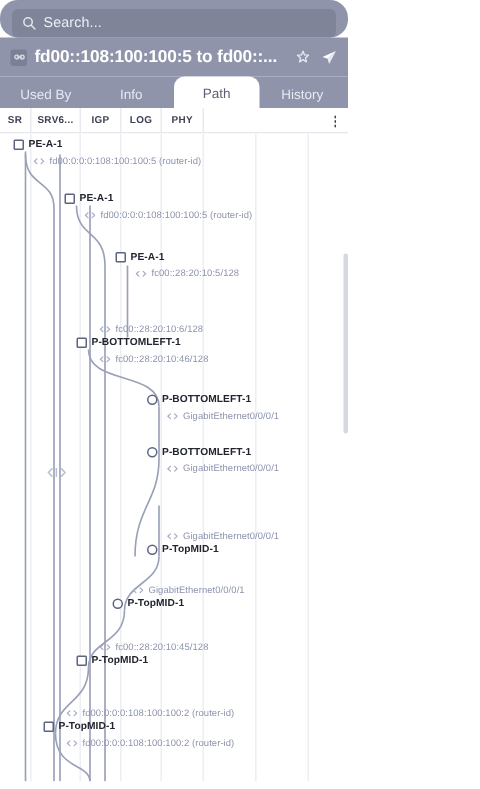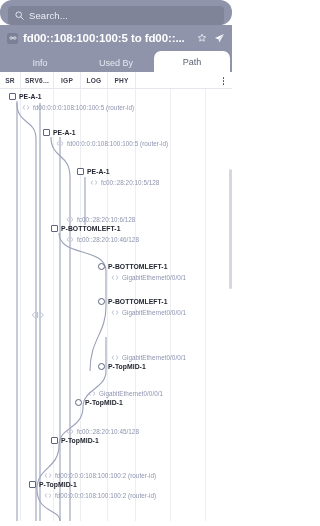--- a/index.html
+++ b/index.html
@@ -234,23 +234,24 @@
     </span>
     <span class="title-act">
       <svg width="11" height="11" viewBox="0 0 11 11">
           <path d="M10 1 L1 5 L4.4 6.2 L10 1 Z" fill="#ffffff"></path>
           <path d="M10 1 L4.4 6.2 L5.4 9.6 L10 1 Z" fill="#e9ebf2"></path>
         </svg>
     </span>
   </div>
 
   <div class="tabs">
+    <div class="tab">Used By</div>
     <div class="tab">Info</div>
-    <div class="tab">Used By</div>
     <div class="tab active">Path</div>
+    <div class="tab">History</div>
   </div>
 
   <div class="colhead">
     <div class="col c0">SR</div>
     <div class="col c1">SRV6...</div>
     <div class="col c2">IGP</div>
     <div class="col c3">LOG</div>
     <div class="col c4">PHY</div>
     <div class="col rest"></div>
     <div class="kebab">

